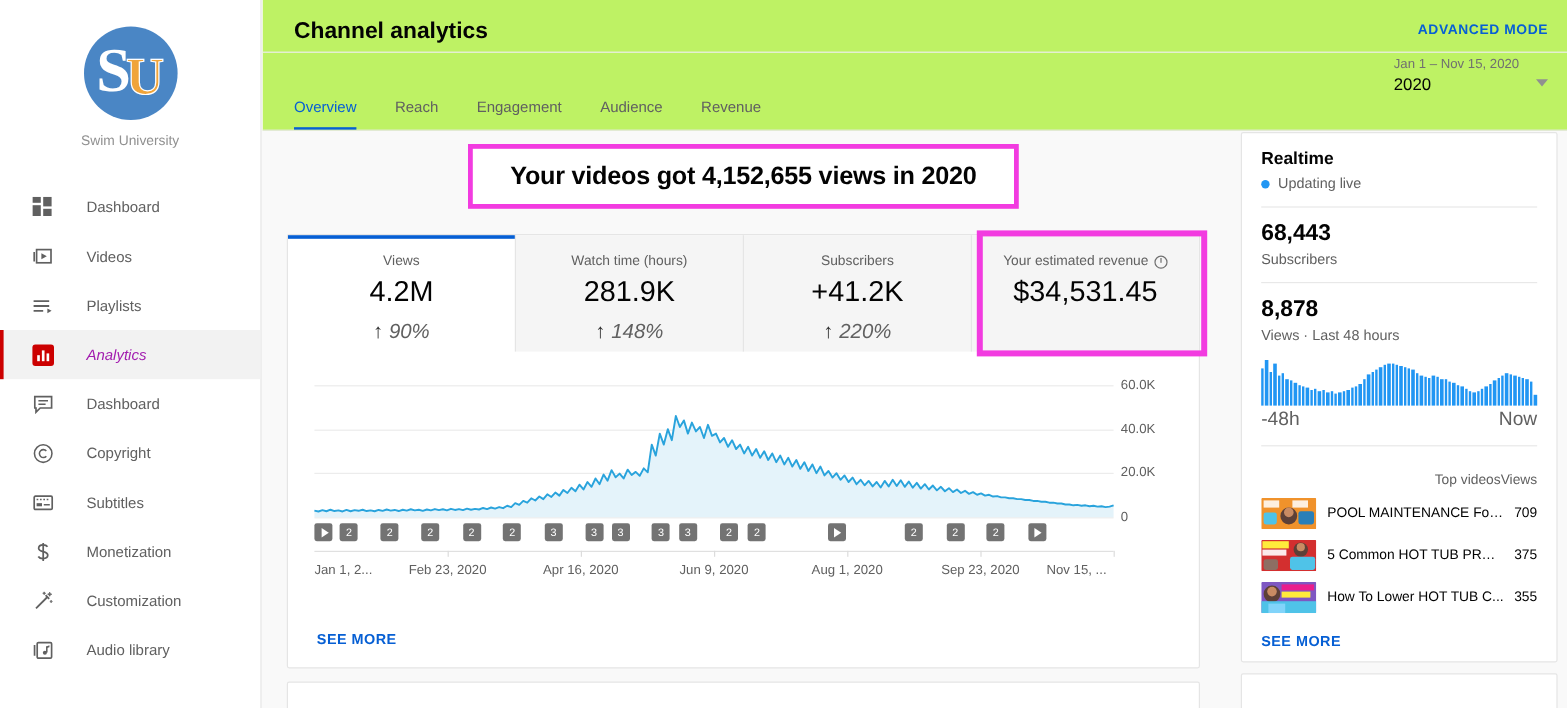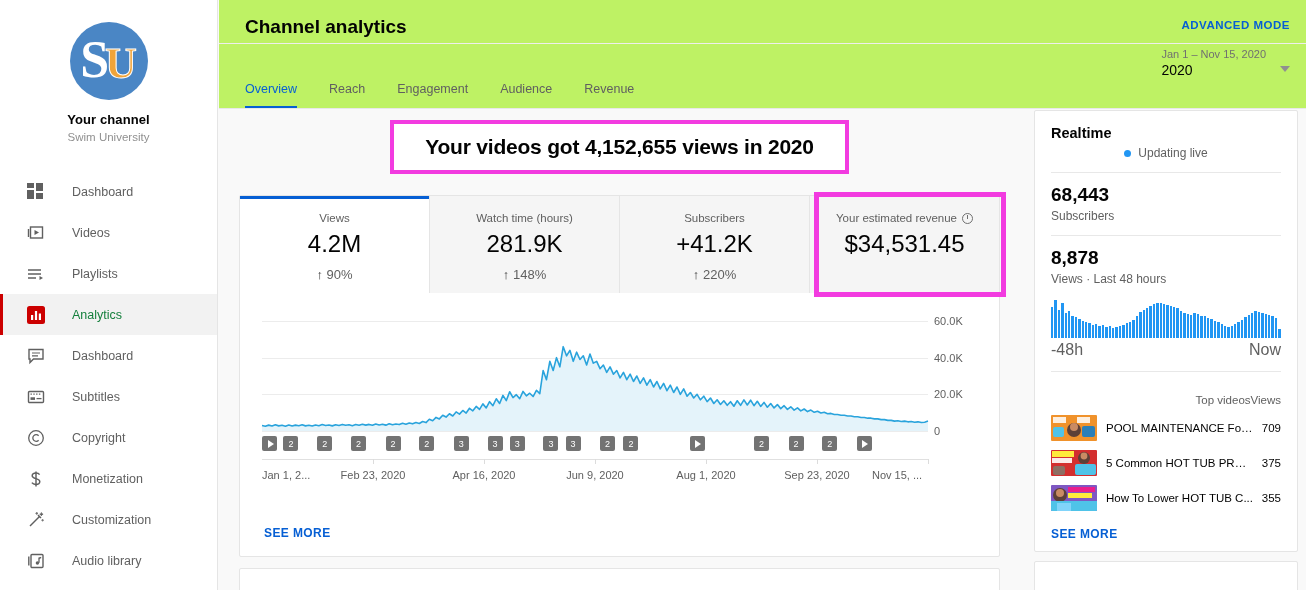--- a/index.html
+++ b/index.html
@@ -44,21 +44,21 @@
     height: 41px; padding-left: 24px; cursor: pointer;
   }
   .nav-item.active { background: #f2f2f2; }
   .nav-item.active::before {
     content: ""; position: absolute; left: 0; top: 0; bottom: 0;
     width: 3px; background: #cc0000;
   }
   .nav-icon { width: 24px; height: 24px; margin-right: 24px; flex: 0 0 24px;
     display: flex; align-items: center; justify-content: center; color: #606060; }
   .nav-label { font-size: 12.5px; color: #606060; }
-  .nav-item.active .nav-label { color: #15803d; }
+  .nav-item.active .nav-label { color: #a21caf; font-style: italic; }
   .nav-item.active .nav-icon { color: #cc0000; }
 
   
   #header {
     position: absolute; left: 219px; top: 0; right: 0; height: 109px;
     background: #bef264; border-bottom: 1px solid #e8e8e8;
   }
   .page-title { position: absolute; left: 26px; top: 16px; font-size: 19px; font-weight: bold; color: #030303; }
   .adv-mode { position: absolute; right: 16px; top: 19px; font-size: 11.5px; font-weight: bold;
     color: #065fd4; letter-spacing: .5px; cursor: pointer; }
@@ -96,21 +96,21 @@
     flex: 1; position: relative; text-align: center; padding-top: 16px;
     background: #f5f5f5; border-right: 1px solid #e5e5e5; cursor: pointer;
   }
   .metric:last-child { border-right: none; }
   .metric.selected { background: #ffffff; }
   .metric.selected::before {
     content: ""; position: absolute; left: 0; right: 0; top: 0; height: 3px; background: #065fd4;
   }
   .m-label { font-size: 11.5px; color: #606060; display: flex; align-items: center; justify-content: center; gap: 5px; }
   .m-value { font-size: 24px; color: #030303; margin-top: 6px; font-weight: 400; }
-  .m-delta { font-size: 13px; color: #606060; margin-top: 9px; }
+  .m-delta { font-size: 17px; color: #606060; margin-top: 9px; font-style: italic; }
   .m-delta .arrow { font-weight: bold; color: #303030; }
   .clock-ic { display: inline-block; width: 11px; height: 11px; border: 1.2px solid #707070;
     border-radius: 50%; position: relative; }
   .clock-ic::after { content: ""; position: absolute; left: 4px; top: 1.5px; width: 1.2px; height: 4px; background: #707070; }
   .revenue-hl {
     position: absolute; left: 574px; top: -4px; width: 192px; height: 105px;
     border: 5px solid #f23be0; pointer-events: none;
   }
 
   
@@ -139,21 +139,21 @@
   }
   .card2 {
     position: absolute; left: 20px; right: 25px; top: 458px; height: 120px;
     background: #ffffff; border: 1px solid #e5e5e5; border-radius: 2px;
   }
 
   
   #right { position: absolute; left: 1034px; top: 110px; right: 8px; bottom: 0; }
   .rt-card { background: #ffffff; border: 1px solid #e5e5e5; border-radius: 2px; padding: 14px 16px 10px; }
   .rt-title { font-size: 14.5px; font-weight: bold; color: #030303; }
-  .rt-live { font-size: 12px; color: #606060; margin-top: 5px; display: flex; align-items: center; gap: 7px; justify-content: center; }
+  .rt-live { font-size: 12px; color: #606060; margin-top: 5px; display: flex; align-items: center; gap: 7px; }
   .live-dot { width: 7px; height: 7px; border-radius: 50%; background: #2196f3; display: inline-block; }
   .rt-sep { height: 1px; background: #e8e8e8; margin: 12px 0 11px; }
   .rt-big { font-size: 19px; font-weight: bold; color: #030303; }
   .rt-small { font-size: 12px; color: #606060; margin-top: 3px; }
   .spark { position: relative; height: 40px; margin-top: 12px; display: flex; align-items: flex-end; gap: 1px; }
   .spark-bar { flex: 1; background: #2196f3; }
   .spark-labels { display: flex; justify-content: space-between; font-size: 16px; color: #606060; margin-top: 3px; }
   .tv-head { display: flex; justify-content: flex-end; font-size: 11.5px; color: #606060; margin-top: 22px; }
   .tv-row { display: flex; align-items: center; margin-top: 9px; cursor: pointer; }
   .thumb { width: 46px; height: 26px; flex: 0 0 46px; border-radius: 1px; overflow: hidden; position: relative; }
@@ -167,21 +167,20 @@
 <body>
 
 <div id="app">
 
   <div id="sidebar">
     <div class="channel-block">
       <div class="avatar">
         <span class="s-glyph">S</span>
           <span class="u-glyph">U</span>
       </div>
-      <div class="channel-name">Your channel</div>
       <div class="channel-sub">Swim University</div>
     </div>
     <div class="nav" id="nav-root">
         <div class="nav-item">
           <span class="nav-icon">
             <svg width="18" height="18" viewBox="0 0 18 18" fill="currentColor">
               <rect x="0" y="0" width="7" height="5"></rect>
               <rect x="9" y="0" width="7" height="8"></rect>
               <rect x="0" y="7" width="7" height="9"></rect>
               <rect x="9" y="10" width="7" height="6"></rect>
@@ -223,37 +222,37 @@
           <span class="nav-icon">
             <svg width="18" height="18" viewBox="0 0 18 18" fill="none" stroke="currentColor" stroke-width="1.4">
               <path d="M2 2.5h14v9.5H6.5L3 15.5V12H2z"></path>
               <path d="M5 6h8M5 8.8h6" stroke-width="1.2"></path>
             </svg>
           </span>
           <span class="nav-label">Dashboard</span>
         </div>
         <div class="nav-item">
           <span class="nav-icon">
+            <svg width="18" height="18" viewBox="0 0 18 18" fill="none" stroke="currentColor" stroke-width="1.3">
+              <circle cx="9" cy="9" r="7.3"></circle>
+              <path d="M11.6 6.8a3.3 3.3 0 100 4.4" stroke-width="1.3"></path>
+            </svg>
+          </span>
+          <span class="nav-label">Copyright</span>
+        </div>
+        <div class="nav-item">
+          <span class="nav-icon">
             <svg width="18" height="18" viewBox="0 0 18 18" fill="none" stroke="currentColor" stroke-width="1.4">
               <rect x="1.5" y="3.5" width="15" height="11" rx="1"></rect>
               <path d="M3.5 6.2h11" stroke-dasharray="1.4 1.4" stroke-width="1.3"></path>
               <rect x="3.5" y="9.3" width="4.5" height="2.6" fill="currentColor" stroke="none"></rect>
               <path d="M9.5 10.6h5" stroke-width="1.3"></path>
             </svg>
           </span>
           <span class="nav-label">Subtitles</span>
-        </div>
-        <div class="nav-item">
-          <span class="nav-icon">
-            <svg width="18" height="18" viewBox="0 0 18 18" fill="none" stroke="currentColor" stroke-width="1.3">
-              <circle cx="9" cy="9" r="7.3"></circle>
-              <path d="M11.6 6.8a3.3 3.3 0 100 4.4" stroke-width="1.3"></path>
-            </svg>
-          </span>
-          <span class="nav-label">Copyright</span>
         </div>
         <div class="nav-item">
           <span class="nav-icon">
             <svg width="18" height="18" viewBox="0 0 18 18" fill="none" stroke="currentColor" stroke-width="1.45">
               <path d="M9 1.5v15"></path>
               <path d="M12.6 4.6c-.7-1-2-1.6-3.6-1.6-2.2 0-3.8 1.1-3.8 2.8 0 3.8 7.6 1.9 7.6 5.8 0 1.8-1.7 2.9-4 2.9-1.8 0-3.2-.7-3.9-1.8"></path>
             </svg>
           </span>
           <span class="nav-label">Monetization</span>
         </div>

